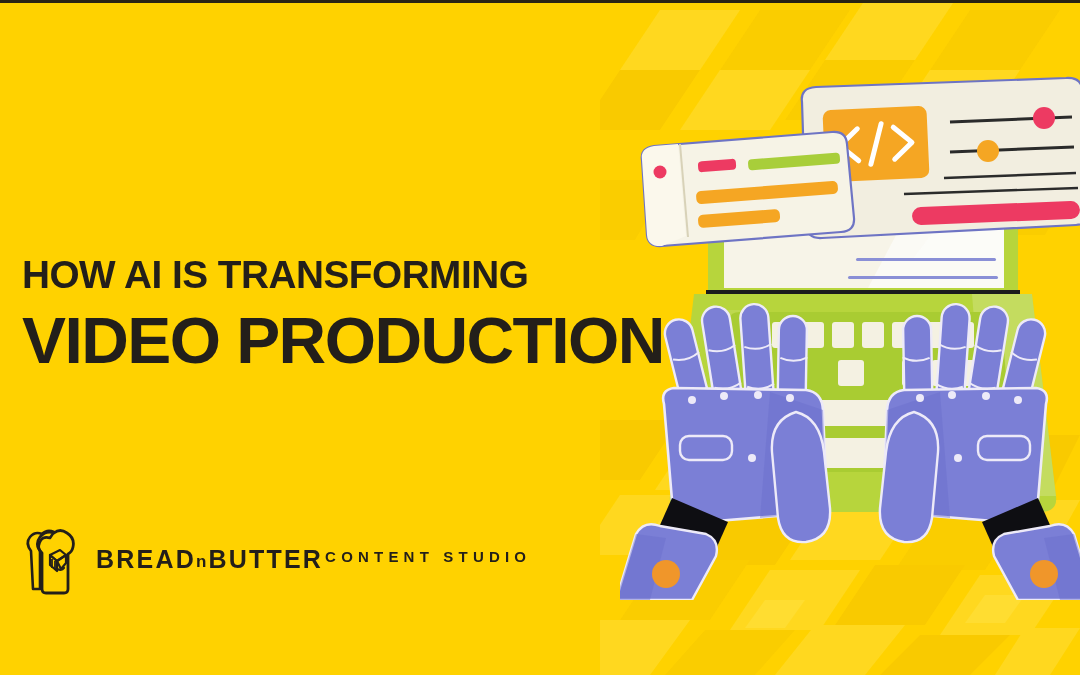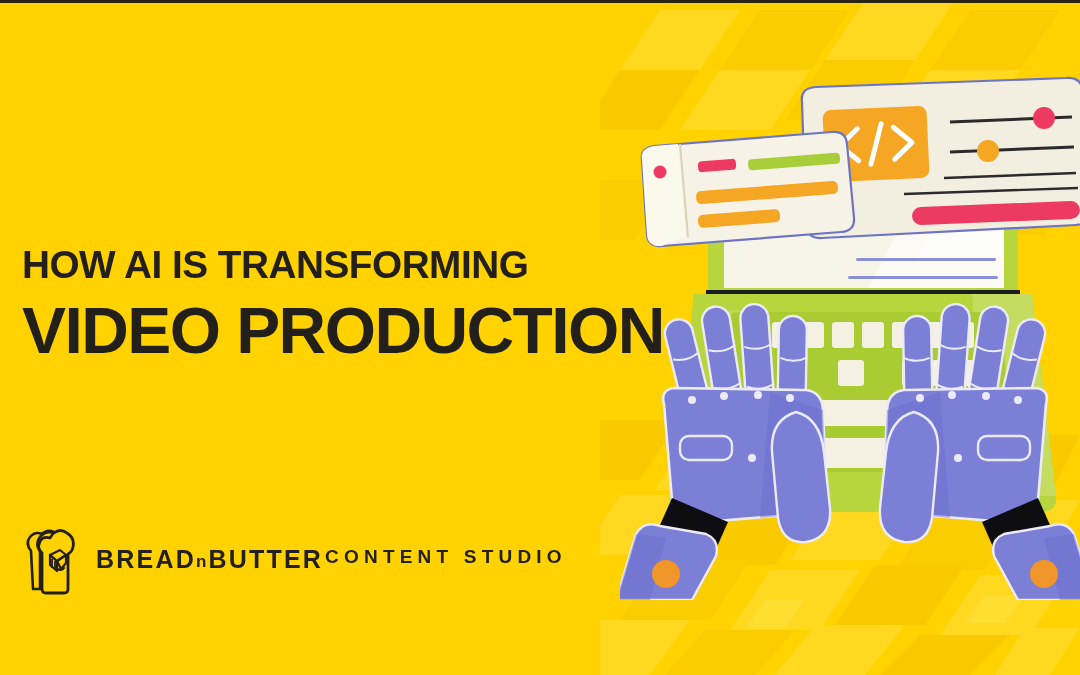--- a/index.html
+++ b/index.html
@@ -29,21 +29,21 @@
   }
 
   
   #illustration {
     position:absolute; left:620px; top:60px; width:470px; height:540px;
     z-index:10;
   }
 
   
   #headline {
-    position:absolute; left:22px; top:245px;
+    position:absolute; left:22px; top:255px;
     z-index:30;
   }
   .title-line-1 {
     font-family:"Liberation Sans", sans-serif;
     font-weight:bold;
     font-size:38px;
     line-height:40px;
     letter-spacing:-0.5px;
     color:#231F1A;
     white-space:nowrap;
@@ -83,21 +83,21 @@
   .logo-word .small-n {
     font-size:17px;
     letter-spacing:2.2px;
     text-transform:lowercase;
     position:relative;
     top:-1px;
   }
   .logo-sub {
     font-family:"Liberation Sans", sans-serif;
     font-weight:bold;
-    font-size:19px;
+    font-size:15px;
     line-height:16px;
     letter-spacing:5.2px;
     color:#231F1A;
     white-space:nowrap;
     margin-top:3px;
     margin-left:2px;
   }
 </style>
 </head>
 <body>

